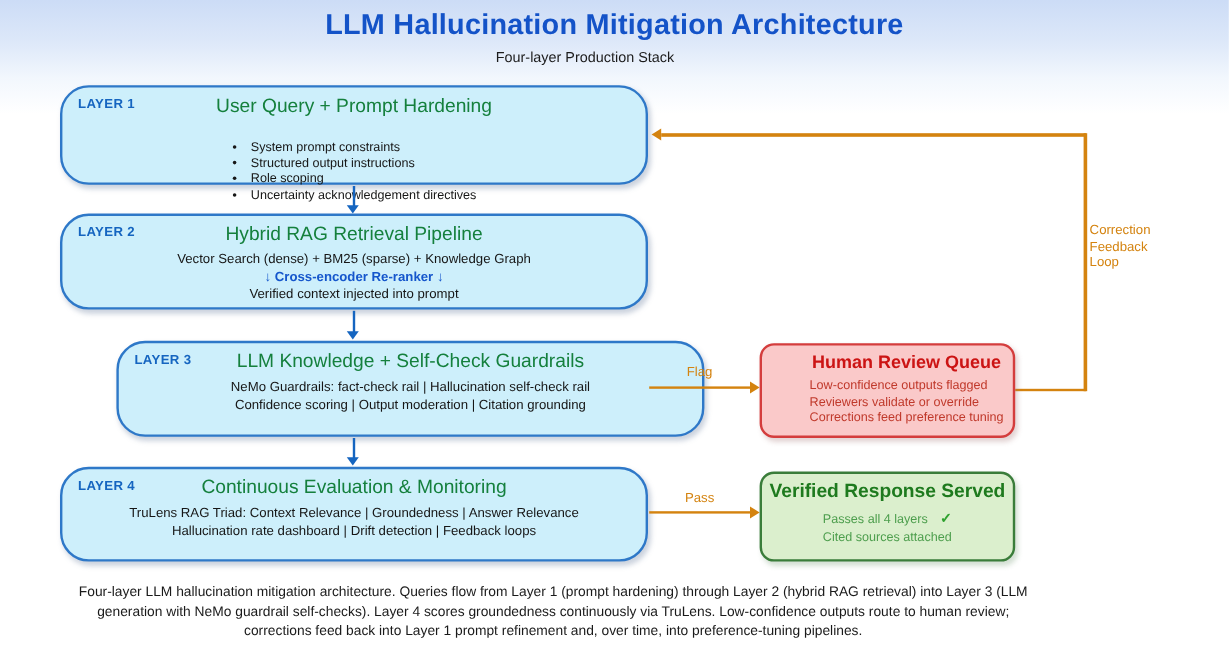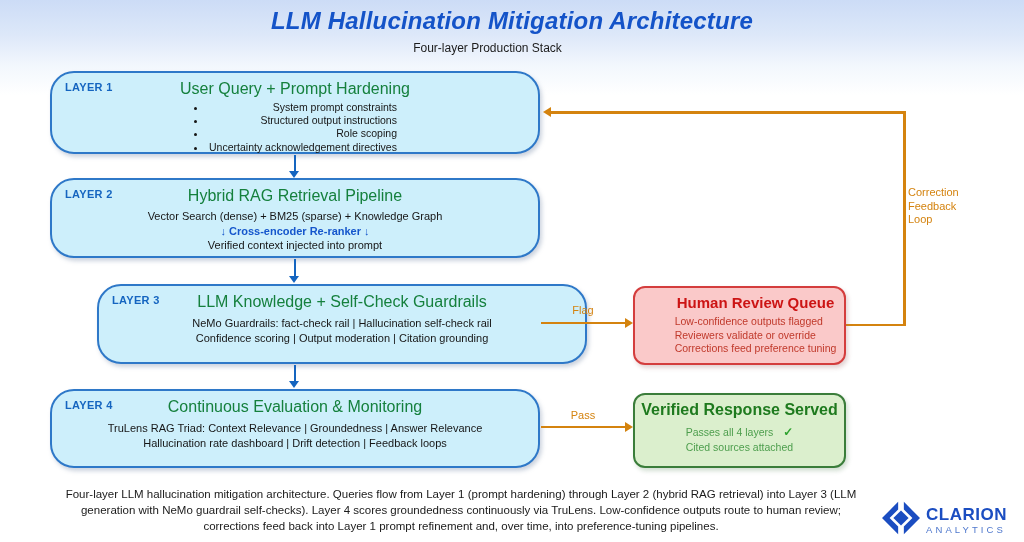--- a/index.html
+++ b/index.html
@@ -2,35 +2,35 @@
 <html><head>
 <meta charset="utf-8">
 <style>
   html,body{margin:0;padding:0;}
   body{font-family:"Liberation Sans", sans-serif; background:#ffffff;}
   #app{position:relative; width:1024px; height:542px; overflow:hidden;
        background:linear-gradient(180deg,#ccdcf6 0px,#dde8f9 35px,#f2f7fd 65px,#ffffff 95px);}
 
   
   .main-title{position:absolute; top:7px; left:0; width:1024px; text-align:center;
-              font-size:24px; font-weight:bold; color:#1453c8; letter-spacing:.2px;font-style:italic;}
+              font-size:24px; font-weight:bold; color:#1453c8; letter-spacing:.2px;}
   .subtitle{position:absolute; top:41px; left:0; width:975px; text-align:center;
             font-size:12px; color:#1c1c1c;}
 
   
   .layer-box{position:absolute; left:50px; width:490px; box-sizing:border-box;
              background:#cdeffb; border:2px solid #2e78c8; border-radius:24px;
              box-shadow:2px 3px 4px rgba(110,130,160,.35); text-align:center;}
   .layer-badge{position:absolute; left:13px; top:8px; font-size:11px; font-weight:bold;
                color:#1565c0; letter-spacing:.3px;}
   .layer-title{font-size:16px; font-weight:normal; color:#15803d; margin-top:7px;}
   .layer-line{font-size:11px; color:#161616; line-height:14.5px;}
   .layer-line.blue-bold{color:#1556cc; font-weight:bold;}
   .bullet-wrap{text-align:center; margin-top:3px;}
-  .bullet-list{display:inline-block; text-align:right; margin:0; padding:0 0 0 14px;
+  .bullet-list{display:inline-block; text-align:left; margin:16px; padding:0 0 0 14px;
                font-size:10.5px; color:#161616; line-height:13.2px;}
   .bullet-list li{margin:0; padding-left:2px;}
 
   
   .vline{position:absolute; width:2.5px; background:#1565c0;}
   .head-down{position:absolute; width:0; height:0;
              border-left:5.5px solid transparent; border-right:5.5px solid transparent;
              border-top:7px solid #1565c0;}
 
   
@@ -149,27 +149,14 @@
   <div class="verified-box">
     <div class="verified-title">Verified Response Served</div>
     <div class="verified-lines">
       <div><span>Passes all 4 layers</span><span class="check">✓</span></div>
       <div>Cited sources attached</div>
     </div>
   </div>
 
   <div class="caption">Four-layer LLM hallucination mitigation architecture. Queries flow from Layer 1 (prompt hardening) through Layer 2 (hybrid RAG retrieval) into Layer 3 (LLM generation with NeMo guardrail self-checks). Layer 4 scores groundedness continuously via TruLens. Low-confidence outputs route to human review; corrections feed back into Layer 1 prompt refinement and, over time, into preference-tuning pipelines.</div>
 
-  <div class="logo">
-    <span>
-      <svg width="38" height="38" viewBox="0 0 40 40">
-        <path d="M17 3 L0 20 L17 37 L17 29 L8 20 L17 11 Z" fill="#1b4dc1"></path>
-        <path d="M23 3 L40 20 L23 37 L23 29 L32 20 L23 11 Z" fill="#1b4dc1"></path>
-        <path d="M20 12 L28 20 L20 28 L12 20 Z" fill="#1b4dc1"></path>
-      </svg>
-    </span>
-    <span class="logo-text">
-      <span class="logo-name">CLARION</span>
-      <span class="logo-sub">ANALYTICS</span>
-    </span>
-  </div>
 
 </div>
 
 </body></html>

